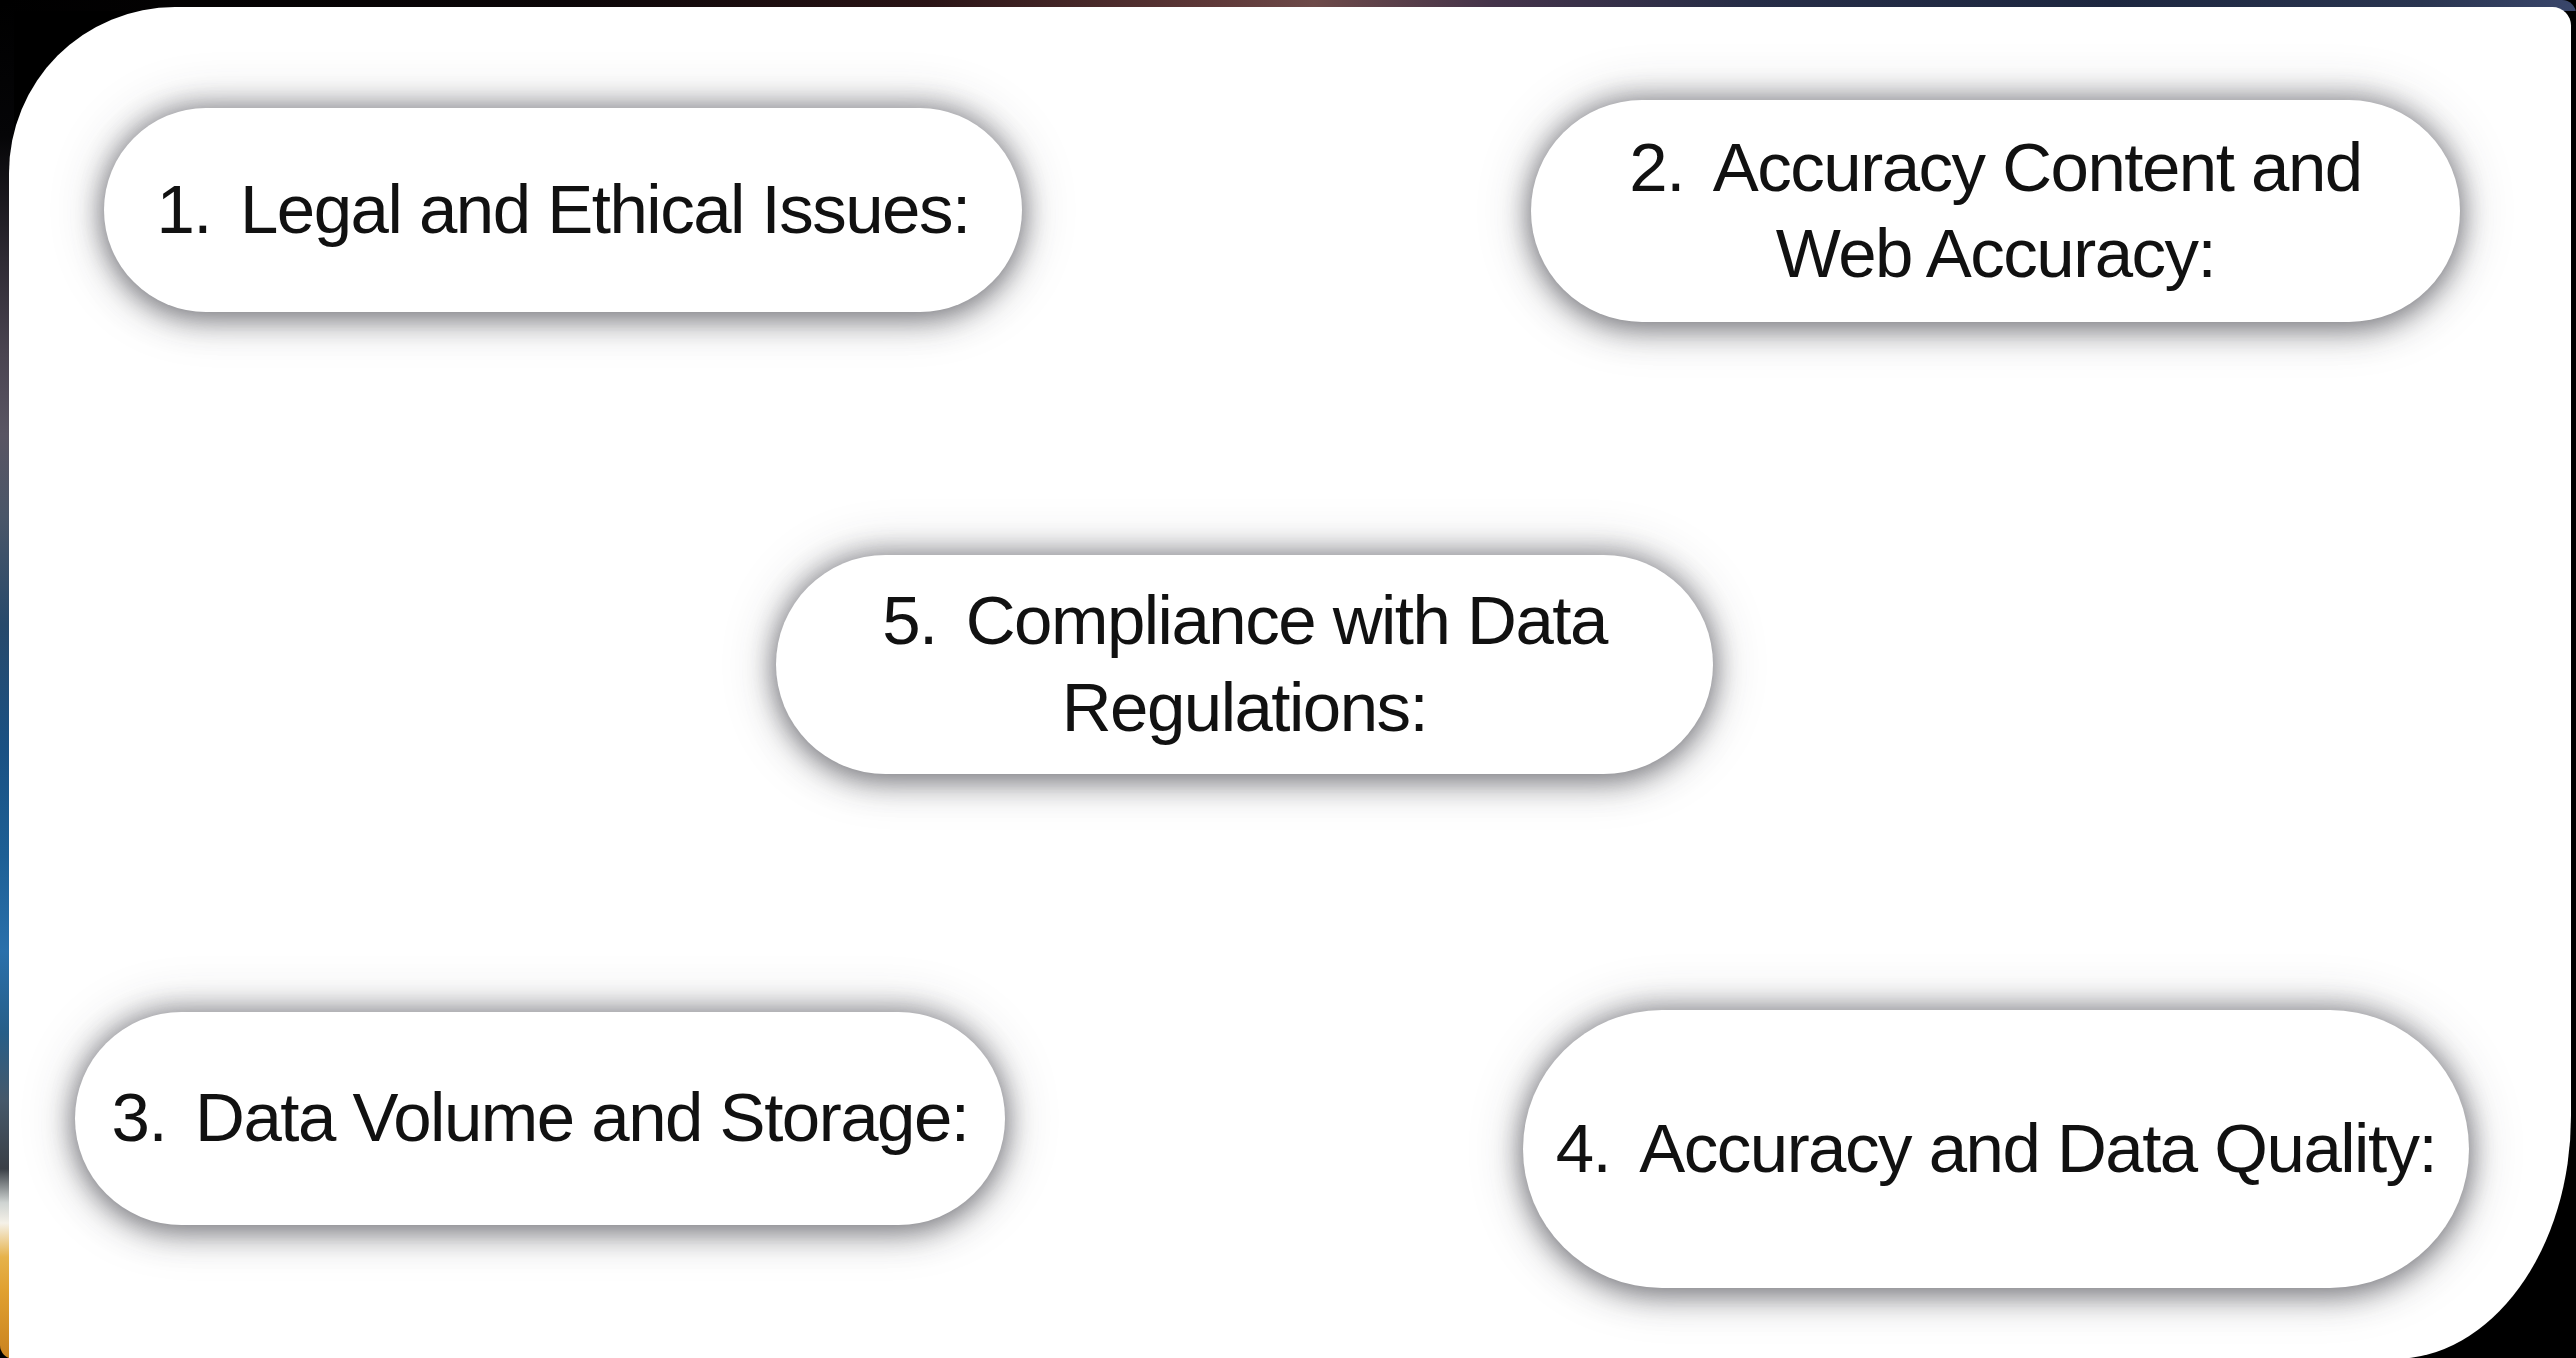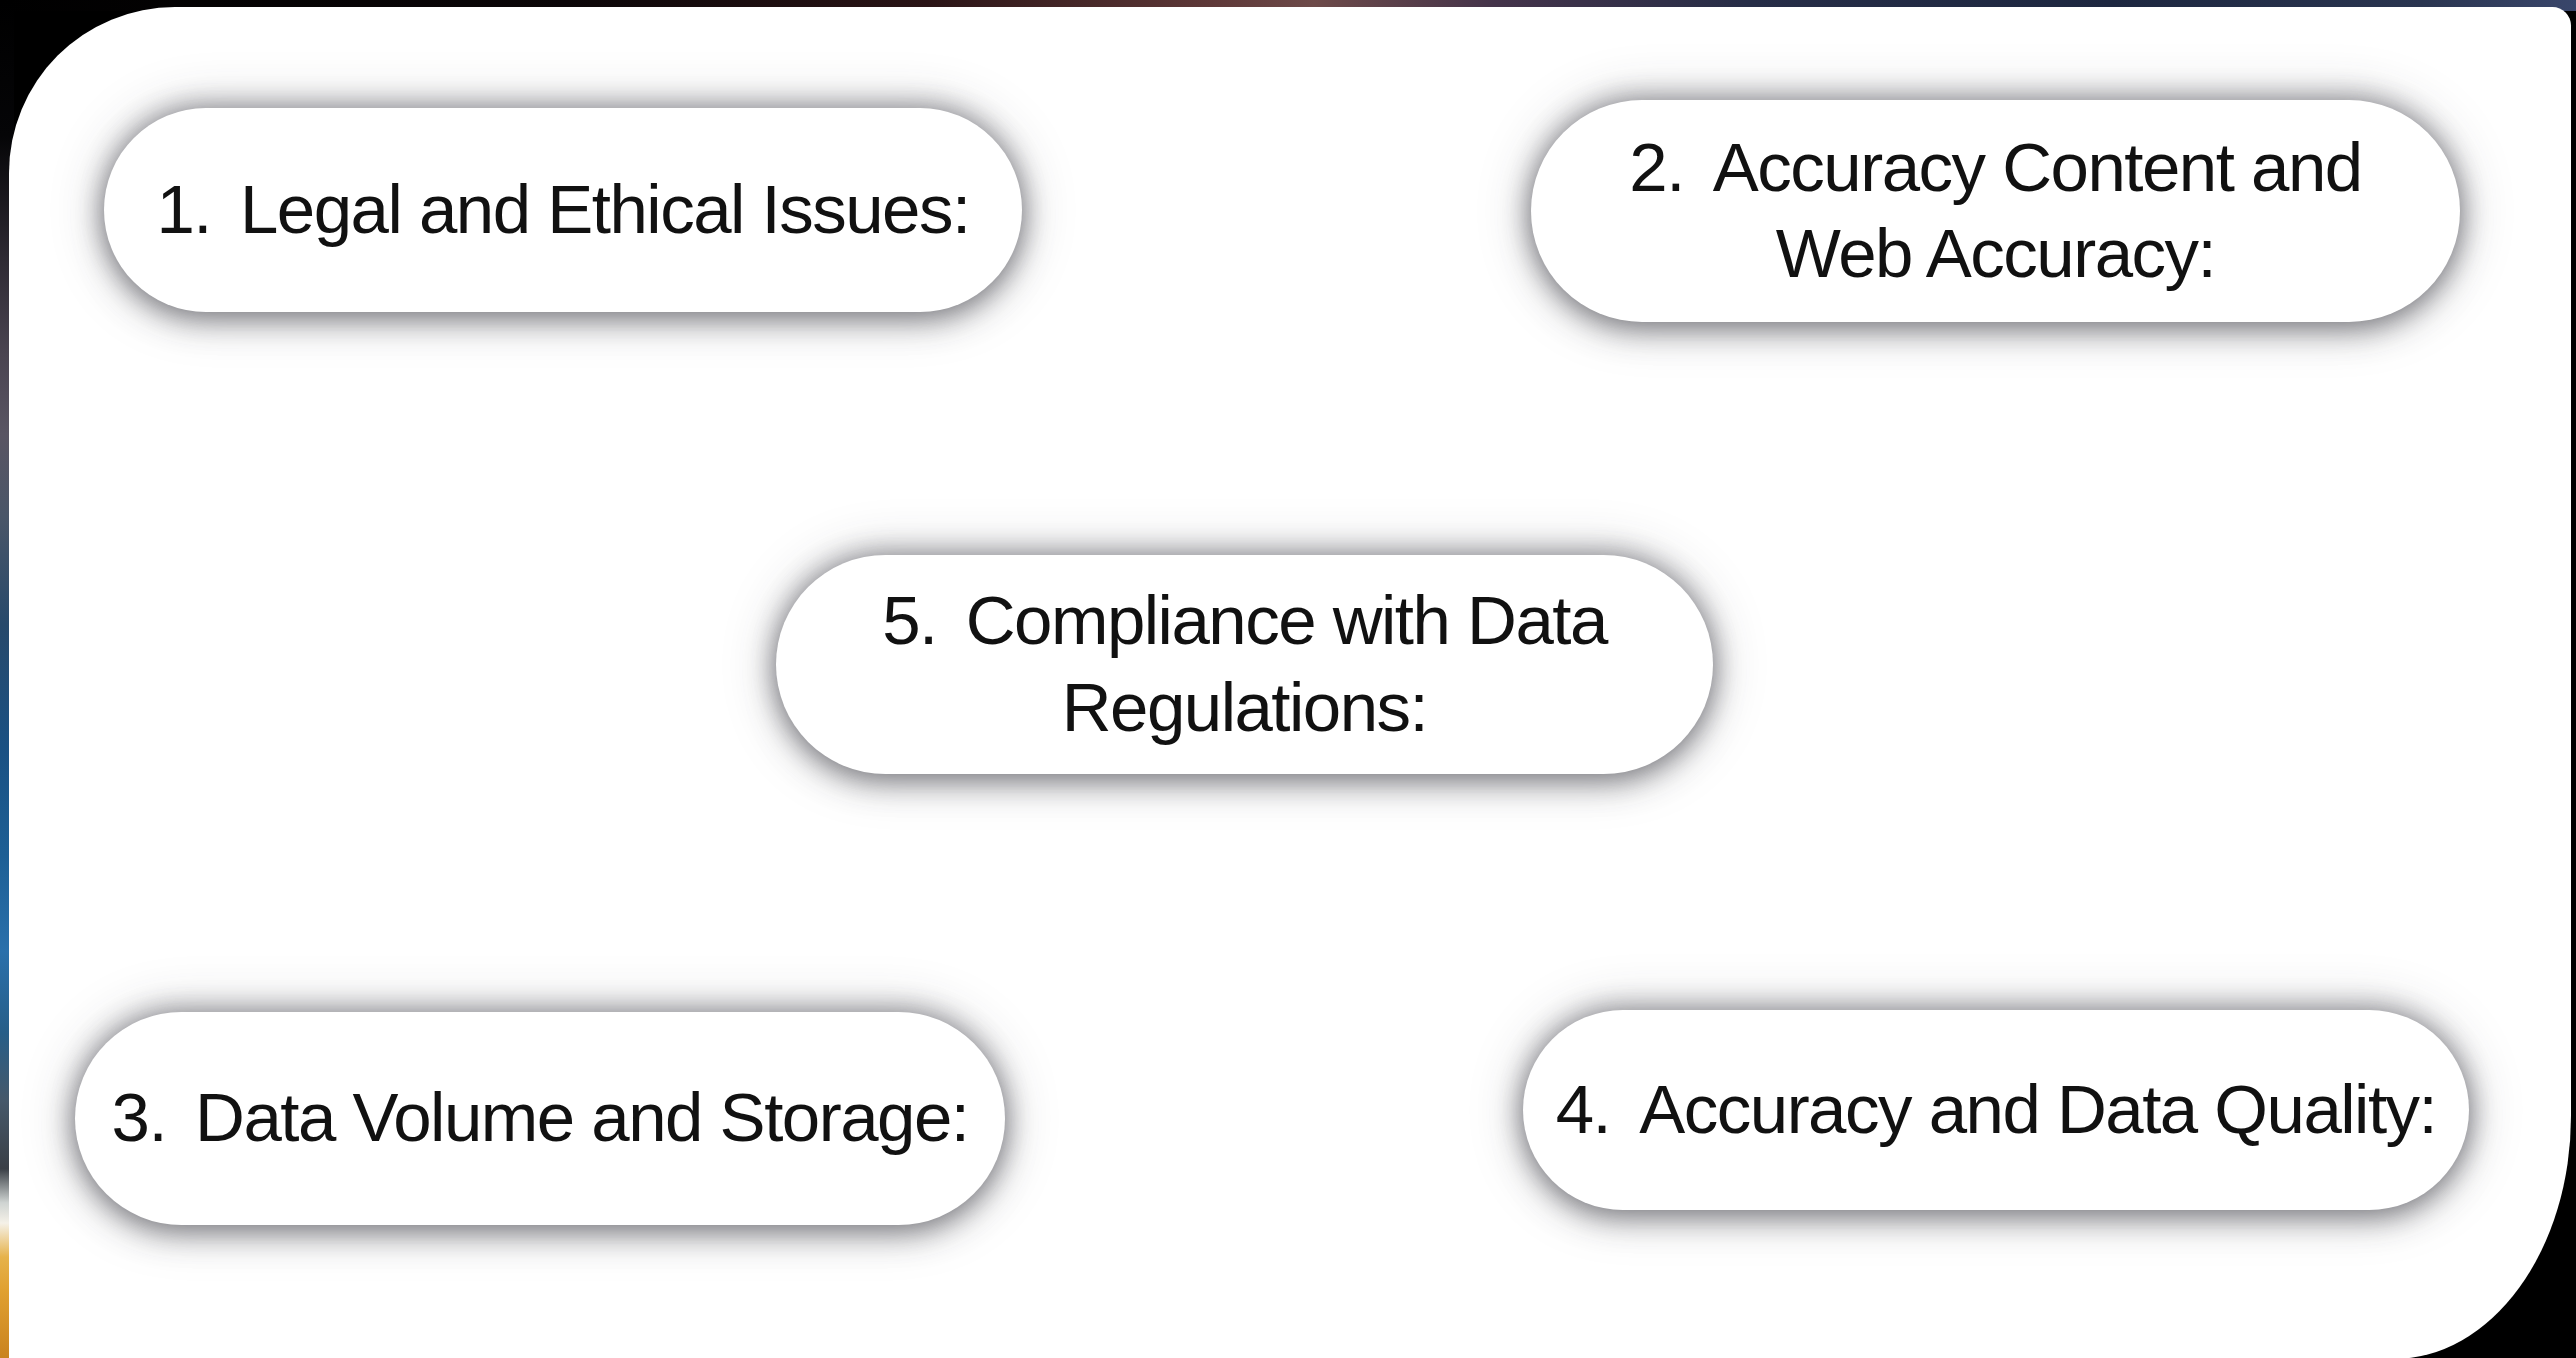--- a/index.html
+++ b/index.html
@@ -3,20 +3,21 @@
 <meta charset="utf-8">
 <style>
   html, body { margin: 0; padding: 0; background: #000; }
   #canvas {
     position: relative;
     width: 2576px;
     height: 1359px;
     overflow: hidden;
     background: #000;
     font-family: "Liberation Sans", sans-serif;
+    border-radius: 14px;
   }
 
   
   #frame-top {
     position: absolute; left: 0; top: 0; width: 100%; height: 10.8px;
     background: linear-gradient(to right,
       #000000 0%, #0b0608 22%, #2a1416 36%, #5e3838 47%, #6d4a49 51%,
       #44334a 58%, #262d47 68%, #1d2740 82%, #2a3550 94%, #39466b 100%);
   }
   #frame-left {
@@ -91,21 +92,21 @@
     </div>
   </div>
 
   <div class="pill" style="left:75px; top:1012px; width:930px; height:213px;">
     <div class="pill-text">
       <div class="line"><span class="num">3.</span><span class="txt">Data Volume and Storage:</span></div>
 
     </div>
   </div>
 
-  <div class="pill" style="left:1523px; top:1010px; width:946px; height:200px;">
+  <div class="pill" style="left:1523px; top:1010px; width:946px; height:278px;">
     <div class="pill-text">
       <div class="line"><span class="num">4.</span><span class="txt">Accuracy and Data Quality:</span></div>
 
     </div>
   </div>
 
 </div>
 
 
 </body></html>

